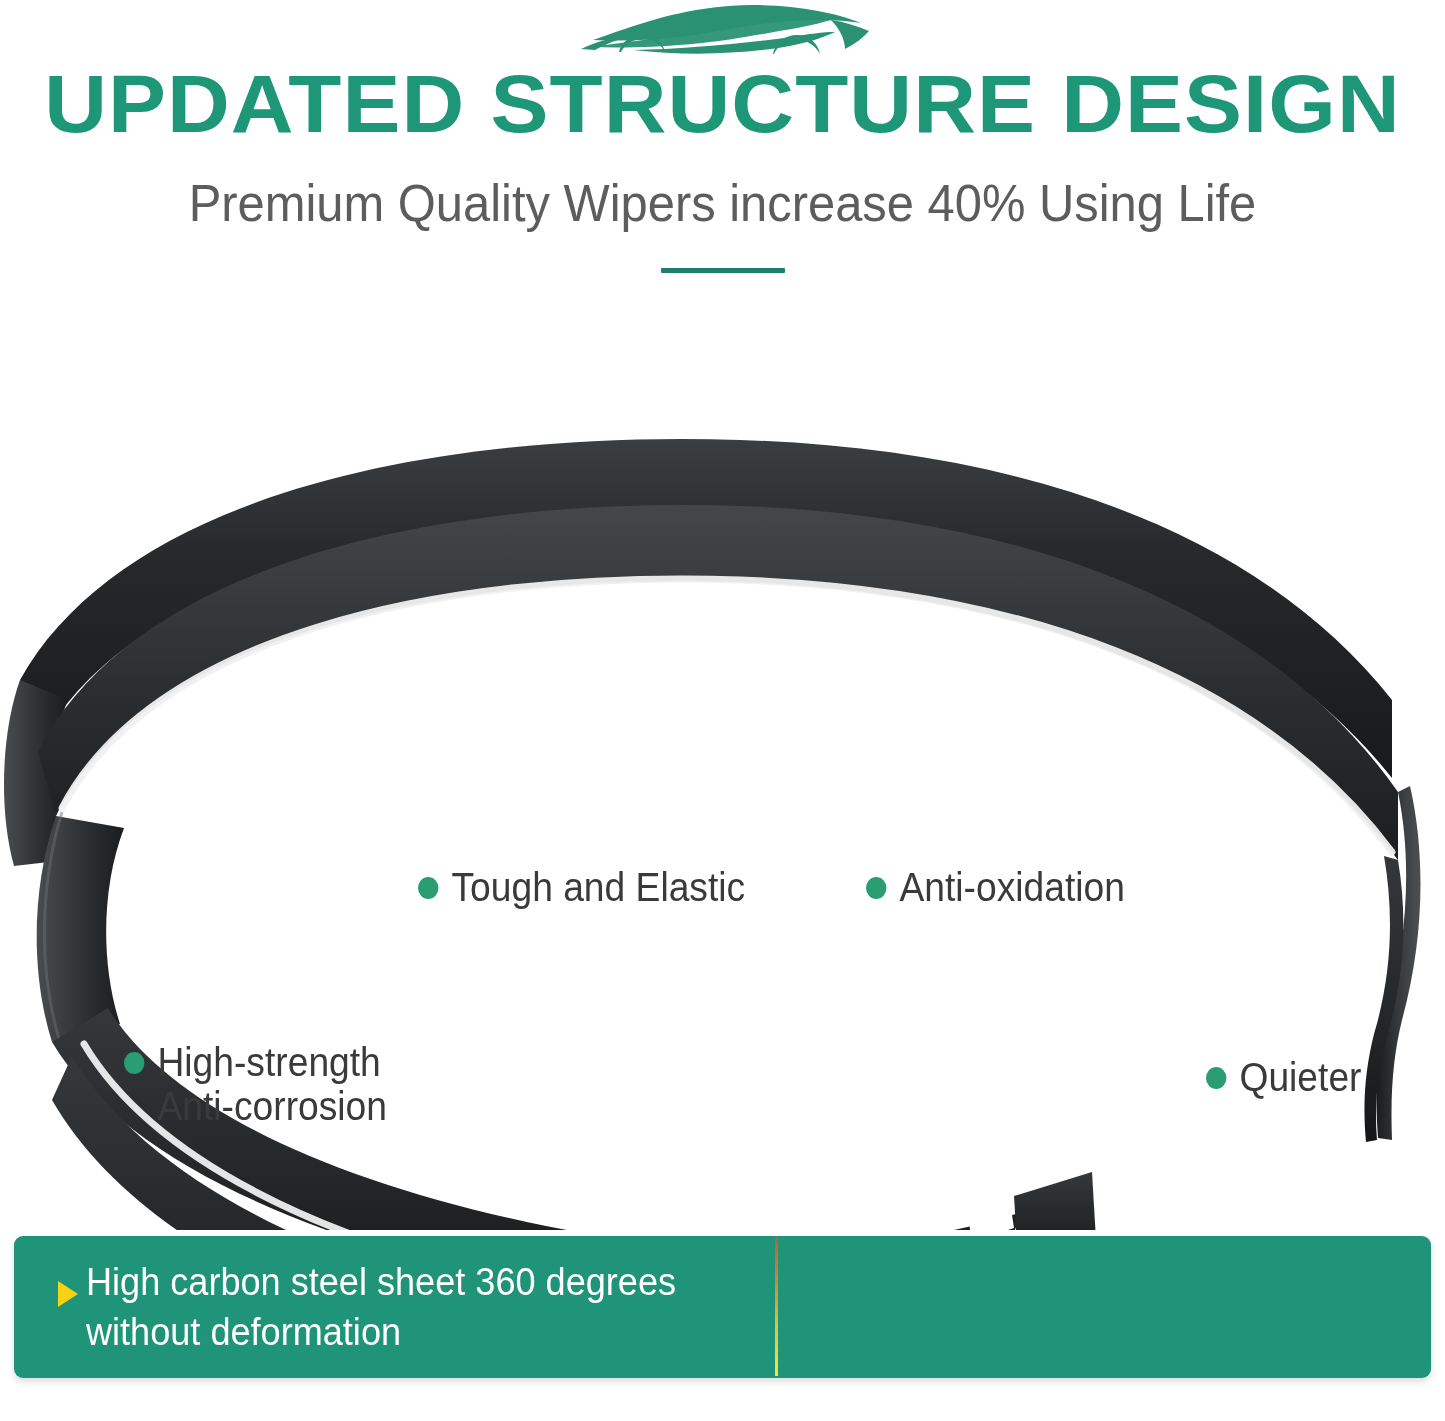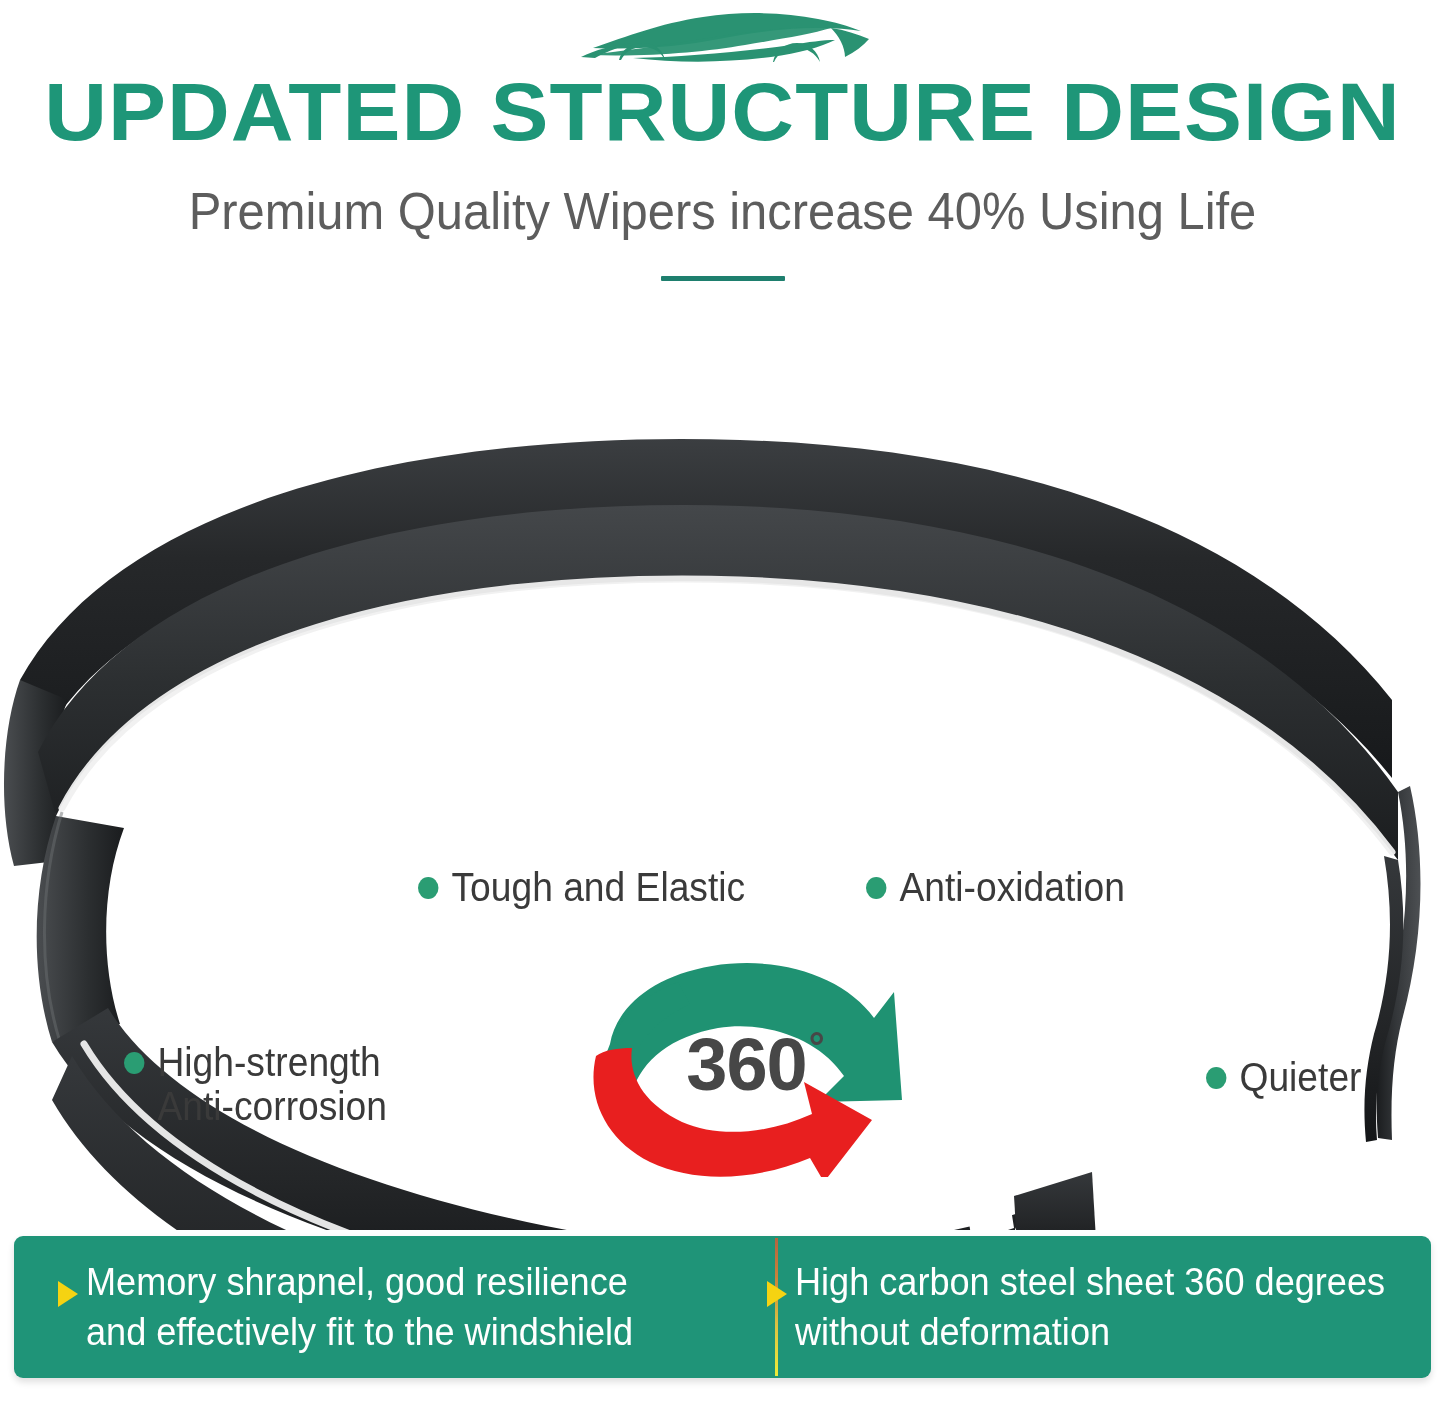--- a/index.html
+++ b/index.html
@@ -15,21 +15,20 @@
     font-family: "Liberation Sans", sans-serif;
     -webkit-font-smoothing: antialiased;
   }
 
   
   #header {
     position: absolute;
     left: 0; top: 0;
     width: 1445px;
     height: 300px;
-    margin-top: 8px;
   }
   #car-logo {
     position: absolute;
     left: 50%;
     transform: translateX(-50%);
     top: 2px;
     width: 300px;
     height: 58px;
   }
   #main-title {
@@ -345,69 +344,23 @@
     <span class="feature-dot"></span>
     <span>High-strength
 Anti-corrosion</span>
   </div>
 
   <div class="feature-label" id="feature-quieter">
     <span class="feature-dot"></span>
     <span>Quieter</span>
   </div>
 
-  <div id="badge-360">
-    <svg viewBox="0 0 350 225" width="350" height="225">
-
-      <path d="M 38 92
-               C 44 56, 80 24, 140 14
-               C 206 3, 272 24, 302 66
-               L 322 40
-               L 330 148
-               L 246 150
-               L 272 124
-               C 248 88, 196 68, 146 76
-               C 100 84, 70 108, 60 140
-               C 56 124, 52 108, 38 92 Z" fill="#1f9272"></path>
-
-      <path d="M 38 92
-               C 30 110, 28 132, 34 152
-               C 42 180, 64 196, 90 202
-               C 66 190, 52 170, 50 146
-               C 48 124, 52 106, 60 92 Z" fill="#1f9272"></path>
-
-      <path d="M 40 88
-               C 50 62, 74 42, 106 30
-               L 118 52
-               C 92 64, 72 82, 62 104 Z" fill="#1f9272"></path>
-
-      <path d="M 24 104
-               C 14 146, 34 188, 78 210
-               C 124 232, 186 228, 238 206
-               L 252 230
-               L 300 168
-               L 232 130
-               L 240 162
-               C 196 182, 146 186, 110 170
-               C 72 152, 56 124, 60 96
-               C 46 96, 32 98, 24 104 Z" fill="#e81f1f"></path>
-    </svg>
-    <div id="badge-360-text">
-        <span>360</span>
-        <span id="badge-360-deg">°</span>
-      </div>
-  </div>
 
 </div>
 
 <div id="bottom-banner">
-  <div class="banner-col" id="banner-col-left">
-    <span class="banner-bullet"></span>
-    <span class="banner-text">Memory shrapnel, good resilience
-and effectively fit to the windshield</span>
-  </div>
   <div id="banner-divider"></div>
   <div class="banner-col" id="banner-col-right">
     <span class="banner-bullet"></span>
     <span class="banner-text">High carbon steel sheet 360 degrees
 without deformation</span>
   </div>
 </div>
 
 </body></html>

